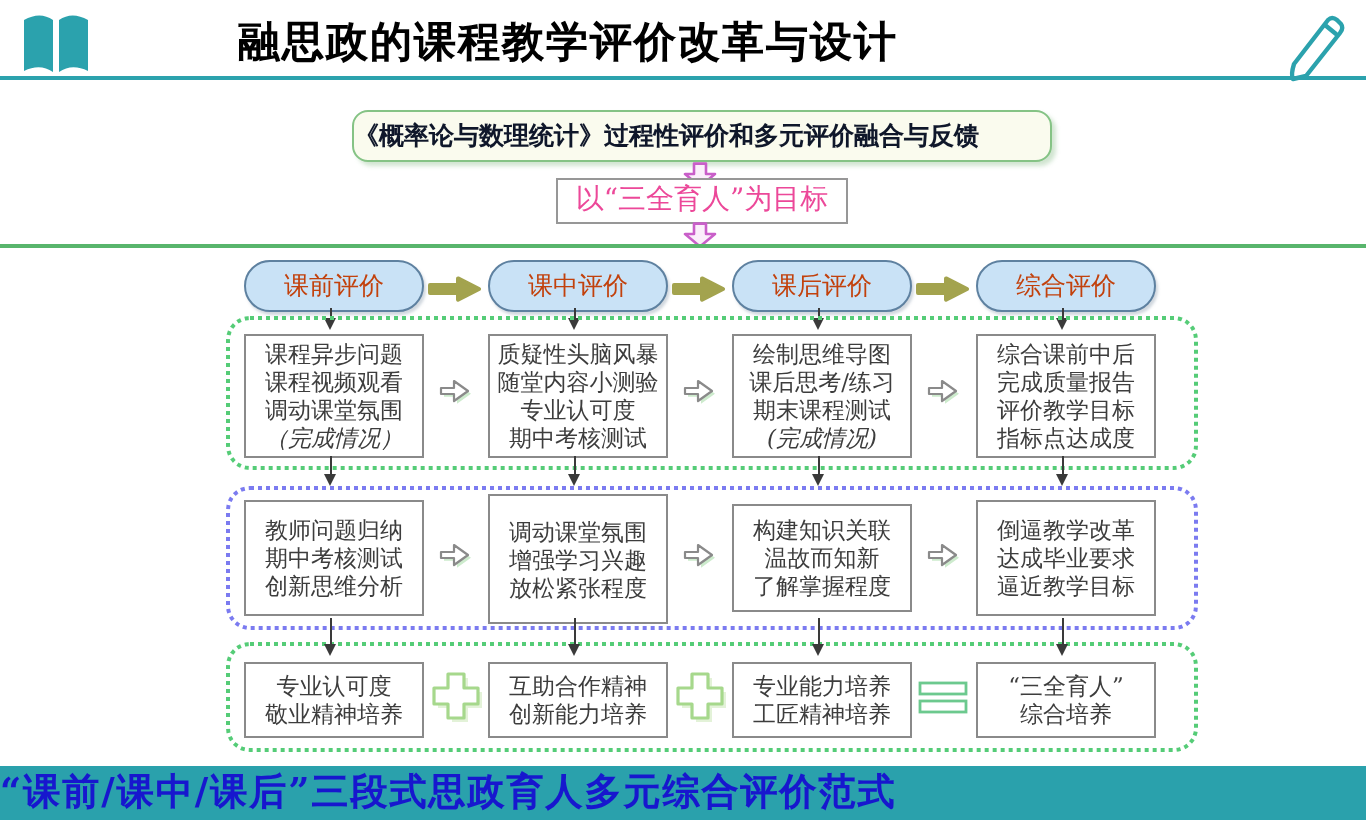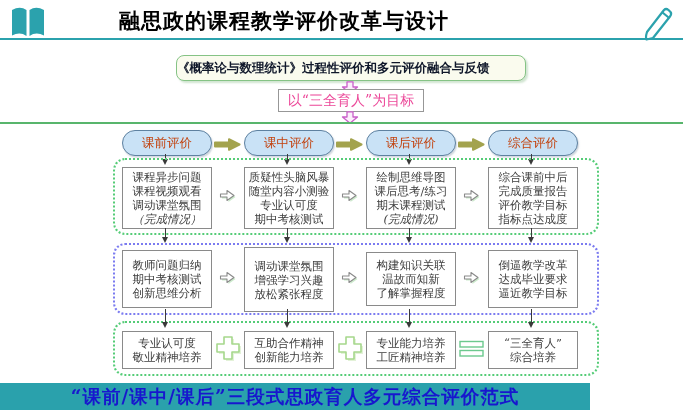--- a/index.html
+++ b/index.html
@@ -45,22 +45,22 @@
   .r3{top:331px;height:36px}
   
   .varrow{position:absolute;width:0;border-left:1.6px solid #3a3a3a;}
   .varrow::after{content:"";position:absolute;left:-4.4px;bottom:-6px;
                  border:3.5px solid transparent;border-top:6.5px solid #3a3a3a;}
   .va1{top:154px;height:8px}.va2{top:228px;height:12px}.va3{top:309px;height:16px}
   .x1{left:165px}.x2{left:287px}.x3{left:409px}.x4{left:531px}
   .hollow-arrow{position:absolute;}
   .op{position:absolute;}
   
-  .banner{position:absolute;left:0;top:383px;width:590px;height:27px;background:#2AA1AC;
-          text-align:center;line-height:27px;font-size:18.5px;font-weight:bold;color:#1717CE;
+  .banner{position:absolute;left:0;top:383px;width:683px;height:27px;background:#2AA1AC;
+          text-align:left;line-height:27px;font-size:18.5px;font-weight:bold;color:#1717CE;
           font-family:"DejaVu Serif","Liberation Serif",serif;letter-spacing:1px;}
 </style>
 </head>
 <body>
 
 <div class="slide">
 
   <span class="book-icon">
     <svg width="40" height="38" viewBox="0 0 40 38">
       <path d="M4 6 Q12 1.5 18.5 6 L18.5 32 Q12 27.5 4 31.5 Z" fill="#2BA2AD"></path>

